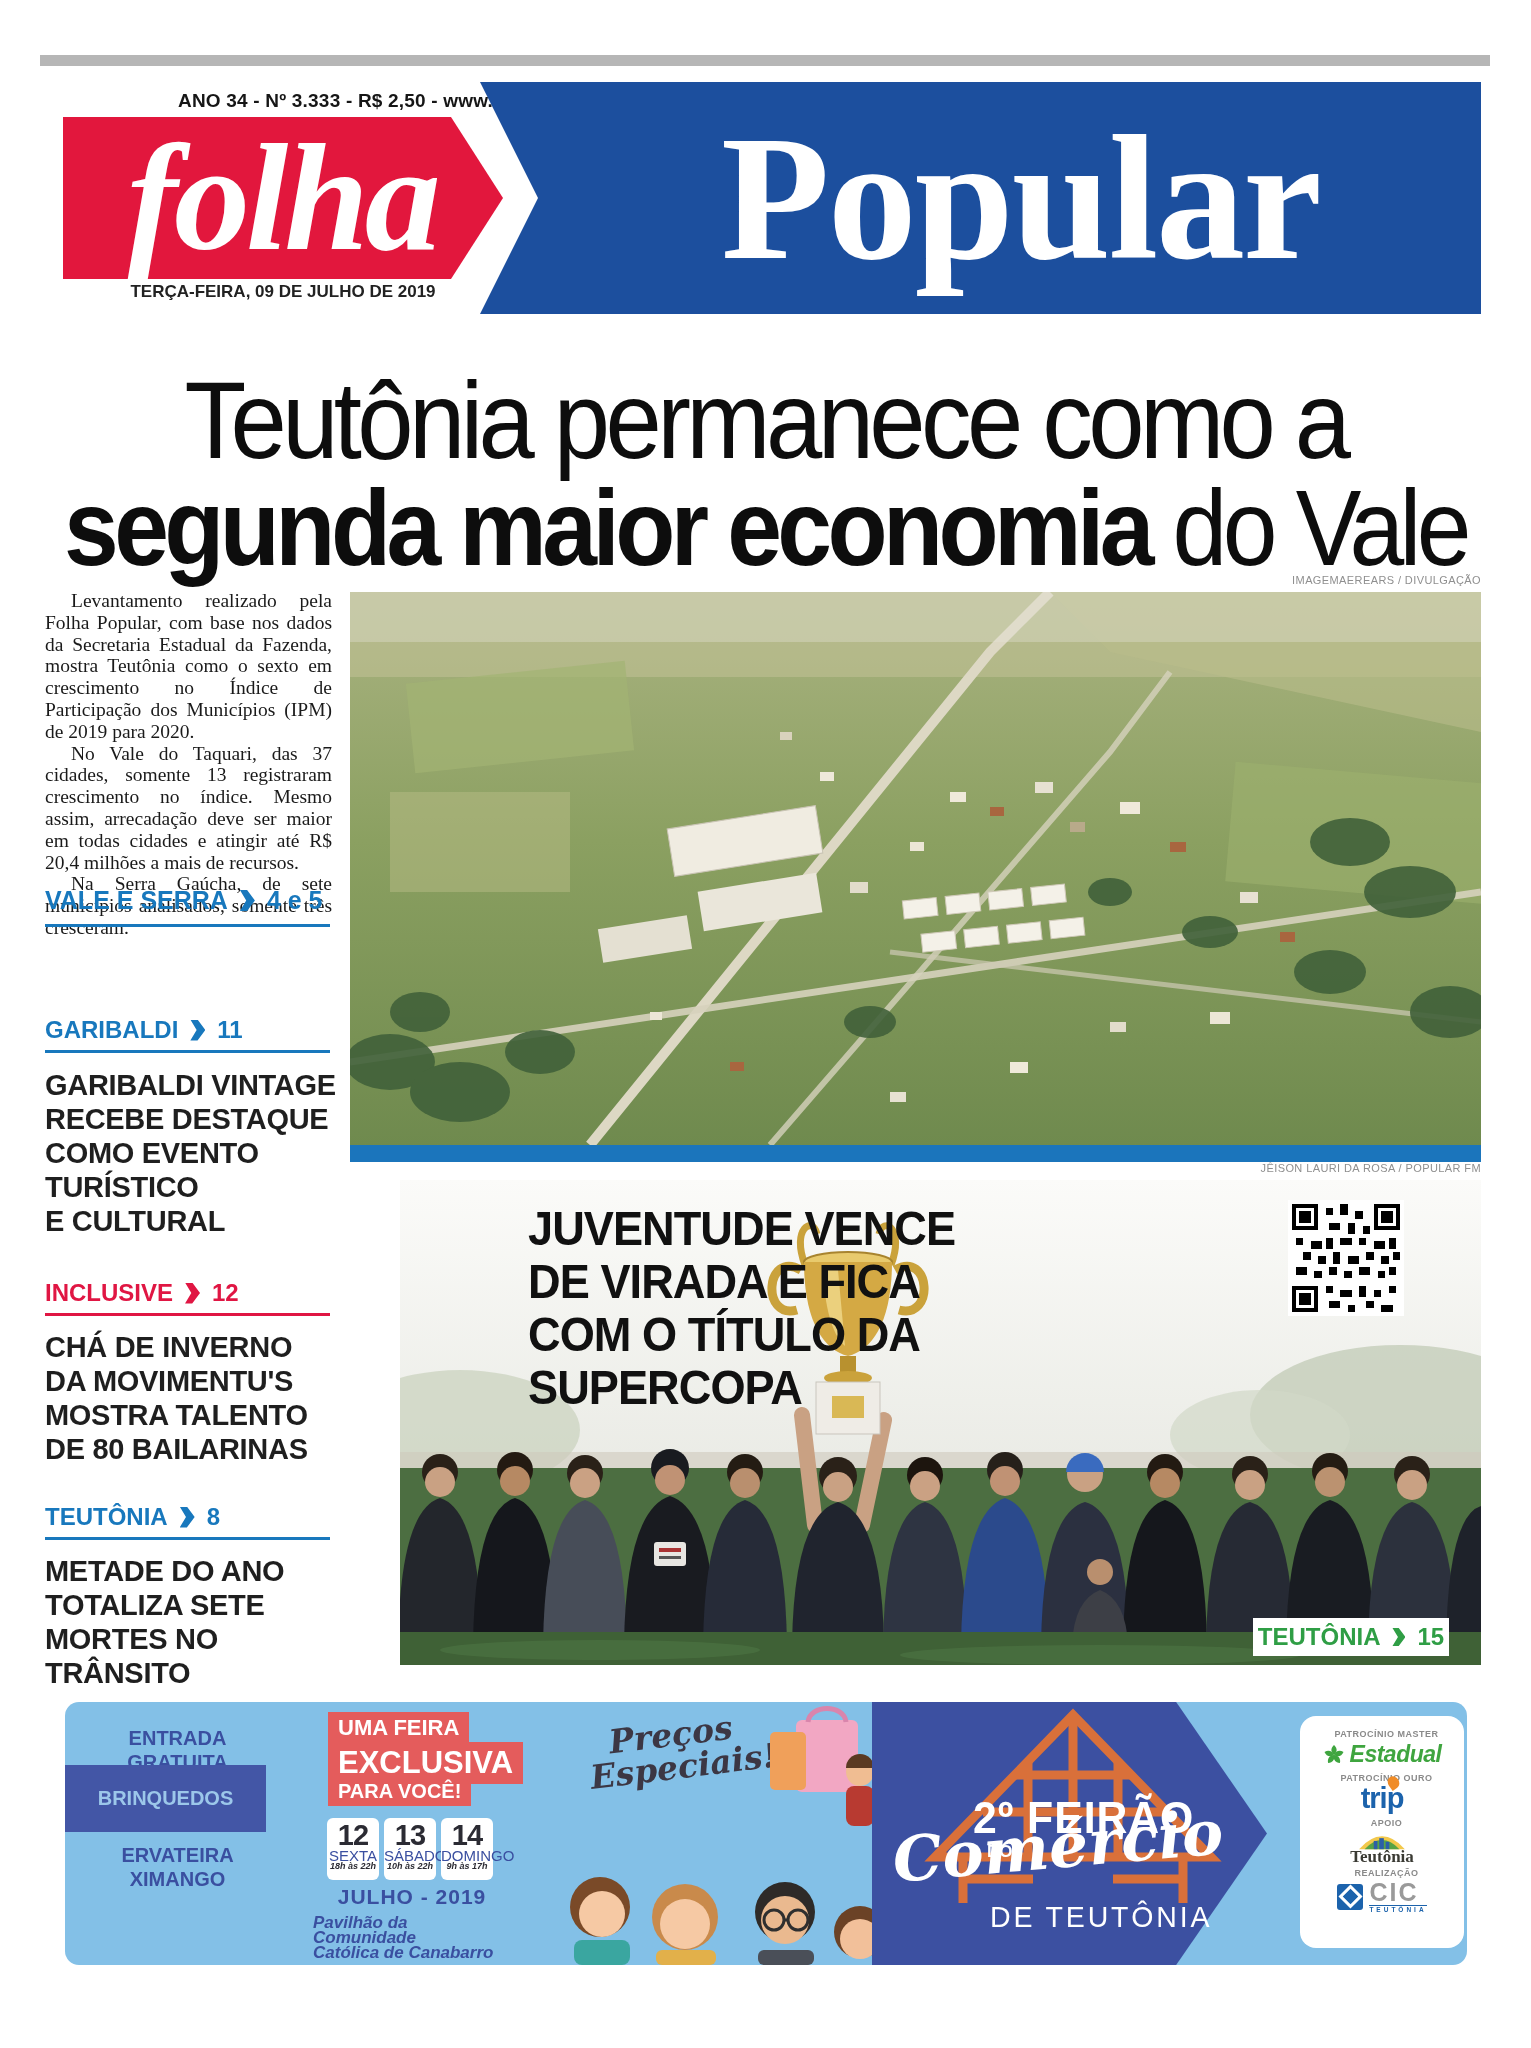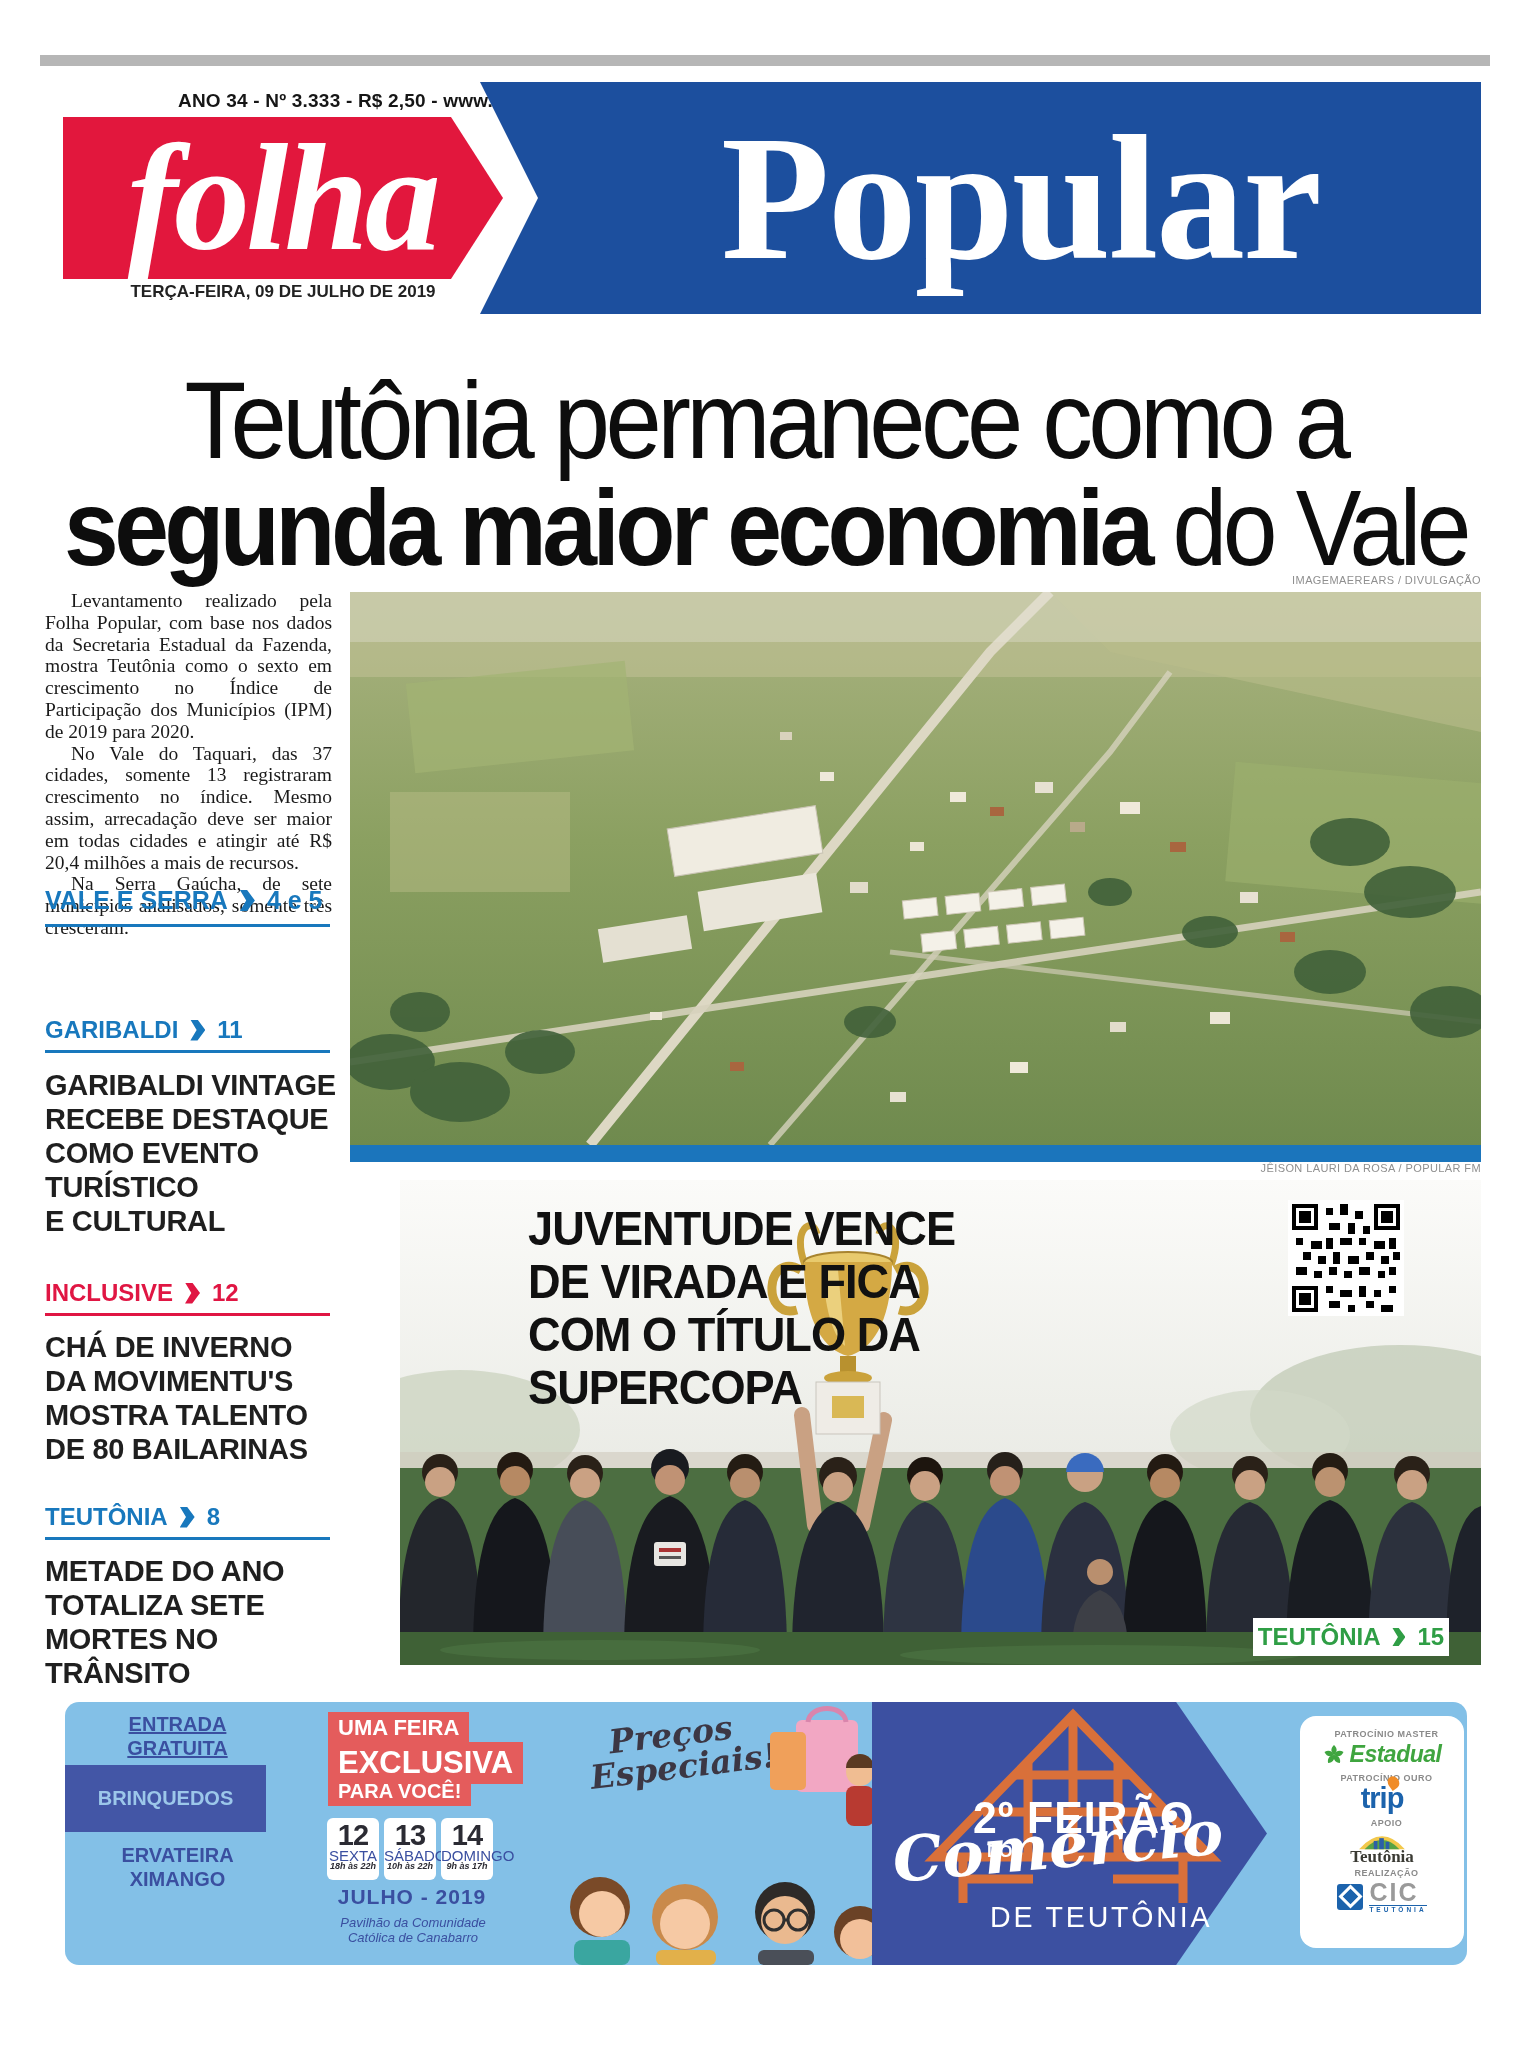--- a/index.html
+++ b/index.html
@@ -73,21 +73,21 @@
   .bn-item{left:0;width:225px;text-align:center;font-weight:bold;font-size:20px;line-height:24px;color:#3a4fa0;}
   .bn-box{left:0;width:201px;background:#4356a6;color:#9cc7ea;display:flex;flex-direction:column;
           align-items:center;justify-content:center;font-weight:bold;font-size:20px;line-height:23px;}
   .bn-red{left:263px;background:#e45c5c;color:#fff;font-weight:bold;padding:3px 10px;white-space:nowrap;}
   .bn-cards{left:262px;top:116px;display:flex;gap:5px;}
   .card{width:52px;height:62px;background:#fff;border-radius:6px;text-align:center;padding-top:2px;box-sizing:border-box;}
   .card .d{font-size:29px;font-weight:bold;color:#2b2b33;line-height:30px;letter-spacing:-1px;}
   .card .w{font-size:15px;font-weight:normal;color:#3a4fa0;line-height:11px;}
   .card .h{font-size:9px;font-weight:bold;font-style:italic;color:#2b2b33;line-height:10px;}
   .bn-month{left:262px;top:183px;width:170px;text-align:center;font-size:21px;font-weight:bold;color:#3a4fa0;letter-spacing:1px;}
-  .bn-venue{left:248px;top:213px;width:200px;text-align:center;font-size:13px;font-weight:normal;font-style:italic;color:#3a4fa0;line-height:15px;}
+  .bn-venue{left:248px;top:213px;width:200px;text-align:left;font-size:17px;font-weight:bold;font-style:italic;color:#3a4fa0;line-height:15px;}
   .bn-promo{left:505px;top:16px;font-family:"DejaVu Serif",serif;font-style:italic;font-weight:bold;
             color:#3c3744;font-size:33px;line-height:33px;transform:rotate(-7deg);text-align:center;}
   .panel{left:807px;top:0;width:395px;height:263px;background:#3c50a1;
          clip-path:polygon(0 0,77% 0,100% 50%,77% 100%,0 100%);}
   .ev1{left:908px;top:90px;font-size:45px;font-weight:bold;color:#fff;letter-spacing:1px;transform:scaleX(.95);transform-origin:left;}
   .ev2{left:922px;top:140px;font-size:17px;font-weight:bold;color:#fff;}
   .ev3{left:828px;top:122px;font-family:"DejaVu Serif",serif;font-style:italic;font-weight:bold;
        font-size:62px;color:#fff;transform:rotate(-5deg);transform-origin:left;}
   .ev4{left:925px;top:198px;font-size:30px;color:#fff;letter-spacing:3px;transform:scaleX(.95);transform-origin:left;}
 
@@ -394,21 +394,21 @@
 
   <div class="badge">
     <span>TEUTÔNIA</span>
     <span class="chev"></span>
     <span>15</span>
   </div>
 </div>
 
 <div class="abs banner">
 
-  <div class="bn bn-item" style="top:10px;text-decoration:underline;">
+  <div class="bn bn-item" style="top:24px;">
     <span style="display:block">ENTRADA</span>
     <span style="display:block">GRATUITA</span>
   </div>
   <div class="bn bn-box" style="top:63px;height:67px;">
     <span>BRINQUEDOS</span>
   </div>
   <div class="bn bn-item" style="top:141px;">
     <span style="display:block">ERVATEIRA</span>
     <span style="display:block">XIMANGO</span>
   </div>

